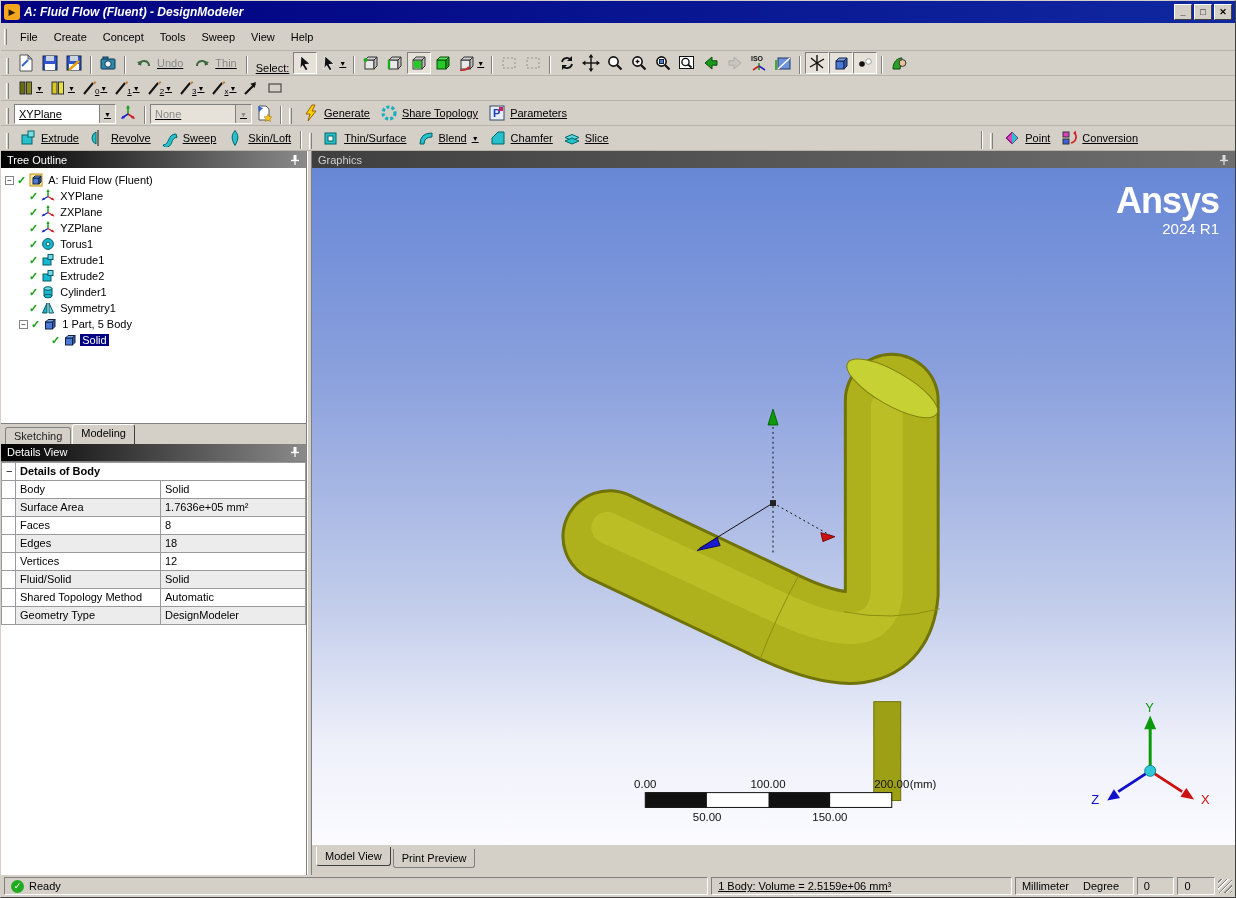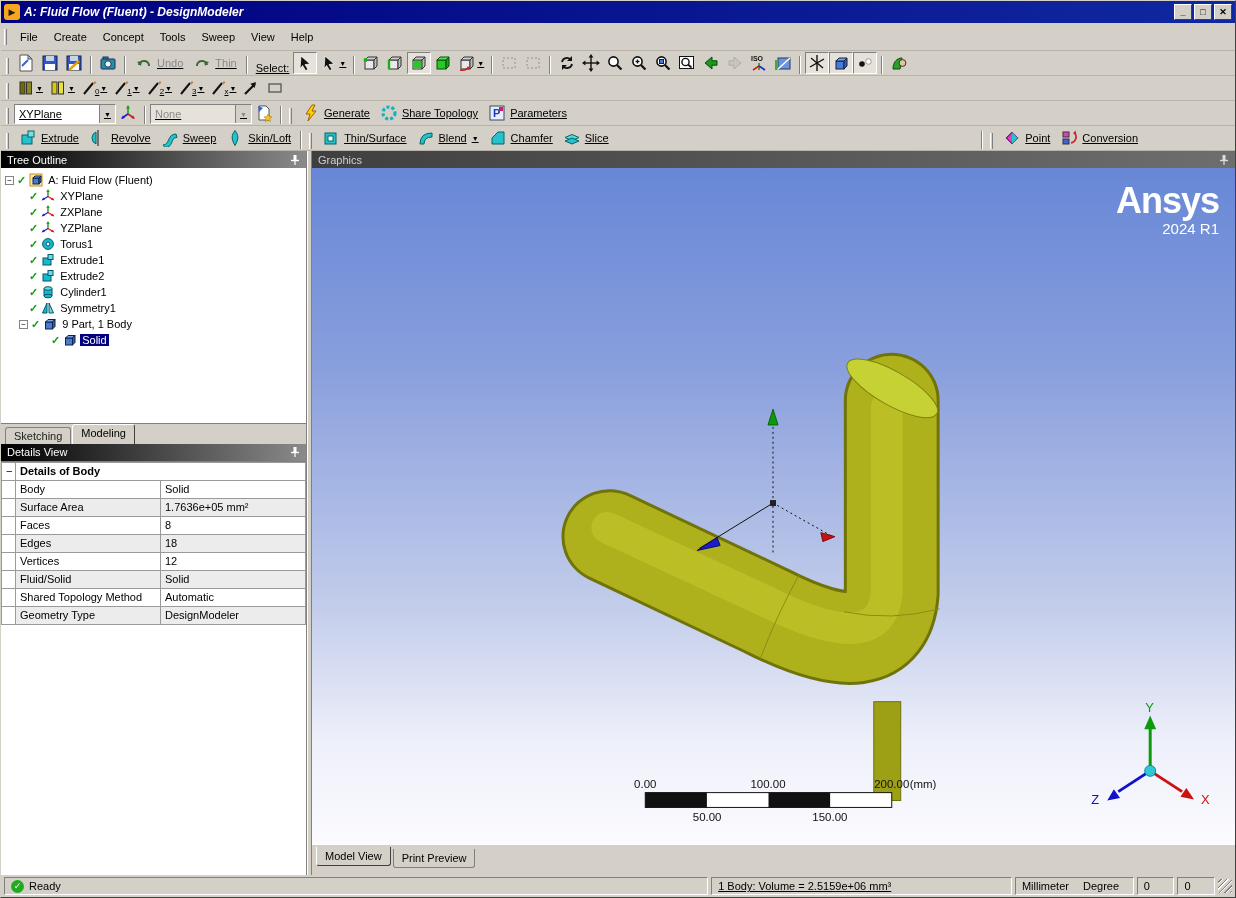--- a/index.html
+++ b/index.html
@@ -790,21 +790,21 @@
               <use href="#t-symmetry"></use>
             </svg>
             <span class="tlabel">Symmetry1</span>
           </div>
         <div class="trow" style="padding-left:14px">
           <span class="expander">−</span>
           <span class="check">✓</span>
           <svg class="ti">
               <use href="#t-body"></use>
             </svg>
-          <span class="tlabel">9 Part, 1 Body</span>
+          <span class="tlabel">1 Part, 5 Body</span>
         </div>
         <div class="trow ind2">
           <span class="check">✓</span>
           <svg class="ti">
               <use href="#t-body"></use>
             </svg>
           <span class="tlabel selected">Solid</span>
         </div>
       </div>
       <div class="tabs-row">

